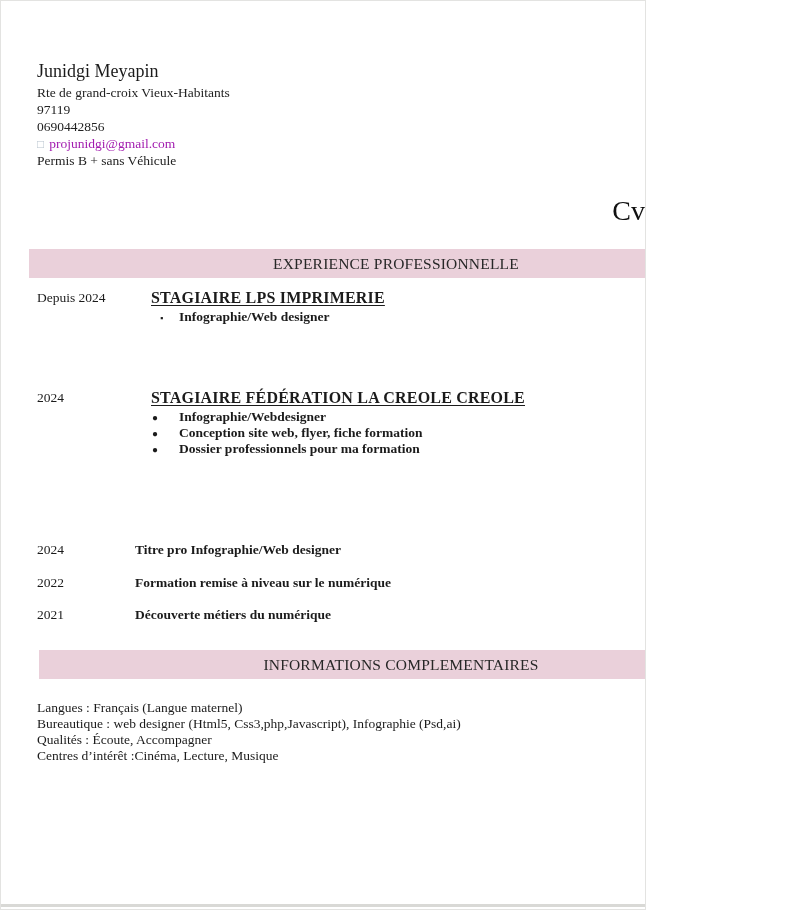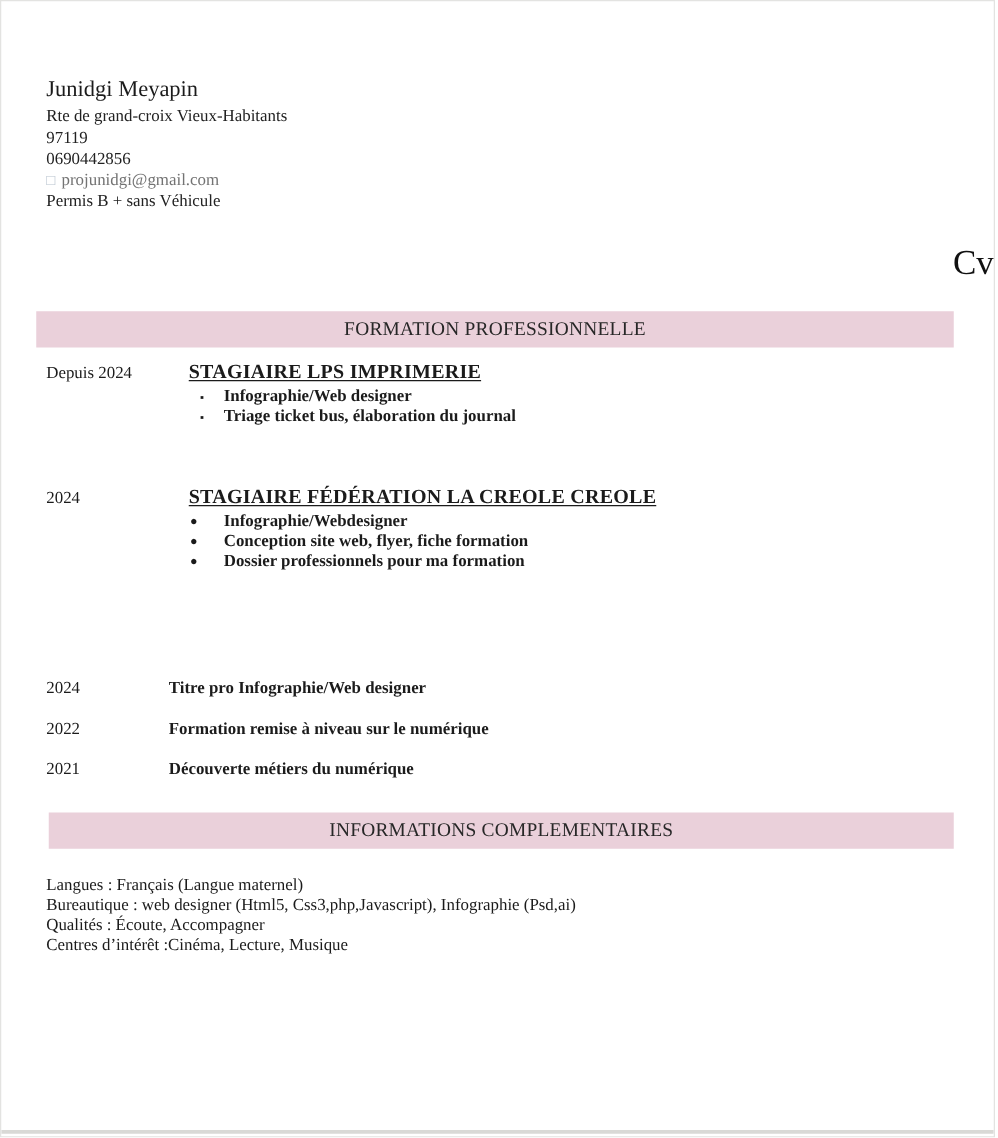--- a/index.html
+++ b/index.html
@@ -4,21 +4,21 @@
 <style>
   html, body {
     margin: 0;
     padding: 0;
     background: #ffffff;
     font-family: "Liberation Serif", "DejaVu Serif", serif;
     color: #1b1b1b;
   }
   .page {
     position: relative;
-    width: 796px;
+    width: 646px;
     height: 910px;
     background: #ffffff;
     box-sizing: border-box;
     border: 1px solid #e3e3e1;
     overflow: hidden;
   }
   .bottom-edge {
     position: absolute;
     left: 0; right: 0;
     bottom: 2px;
@@ -42,21 +42,21 @@
     line-height: 17px;
     color: #222;
   }
   .email-line { display: flex; align-items: center; gap: 5px; }
   .glyph-box {
     color: #b9c4cf;
     font-size: 12px;
     line-height: 12px;
   }
   .email-link {
-    color: #737373;
+    color: #a21caf;
     text-decoration: none;
     cursor: pointer;
   }
 
   
   .cv-title {
     position: absolute;
     top: 194px;
     left: 0;
     width: 100%;
@@ -175,30 +175,29 @@
     <div class="contact-line email-line">
       <span class="glyph-box">□</span>
       <a class="email-link">projunidgi@gmail.com</a>
     </div>
     <div class="contact-line">Permis B + sans Véhicule</div>
   </div>
 
   <div class="cv-title">Cv</div>
 
   <div class="banner banner-experience">
-    <span>FORMATION PROFESSIONNELLE</span>
+    <span>EXPERIENCE PROFESSIONNELLE</span>
   </div>
 
   <div class="xp-row xp-row-1">
     <div class="xp-date">Depuis 2024</div>
     <div class="xp-content">
       <div class="xp-title">STAGIAIRE LPS IMPRIMERIE</div>
       <ul class="bullets square">
         <li>Infographie/Web designer</li>
-        <li>Triage ticket bus, élaboration du journal</li>
       </ul>
     </div>
   </div>
 
   <div class="xp-row xp-row-2">
     <div class="xp-date">2024</div>
     <div class="xp-content">
       <div class="xp-title">STAGIAIRE FÉDÉRATION LA CREOLE CREOLE</div>
       <ul class="bullets round">
         <li>Infographie/Webdesigner</li>

